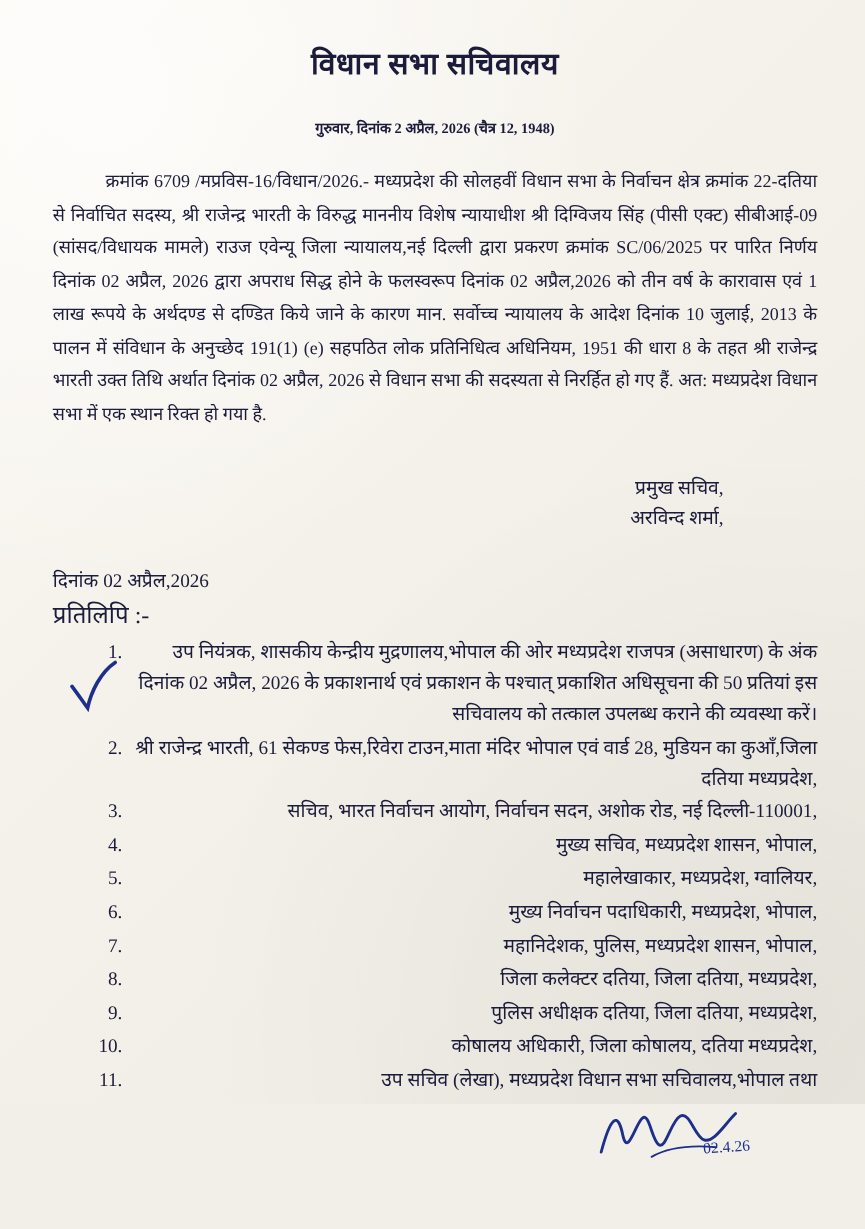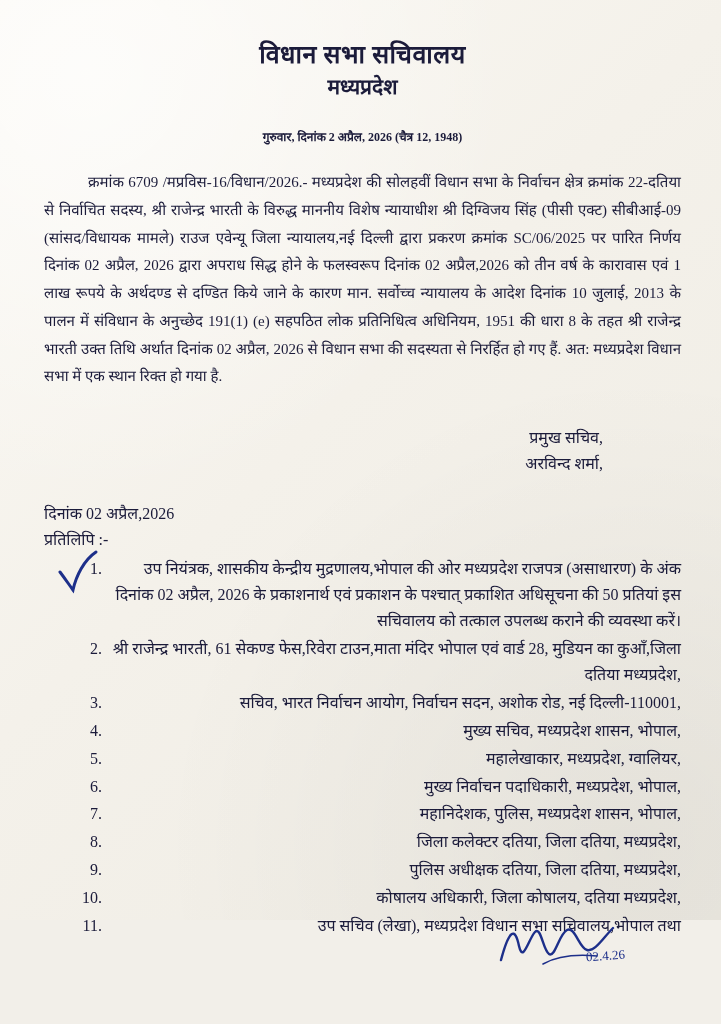--- a/index.html
+++ b/index.html
@@ -84,21 +84,21 @@
   }
   .endorse-left {
     white-space: nowrap;
   }
   .endorse-right {
     white-space: nowrap;
     padding-right: 36px;
   }
   .copy-to {
     margin-top: 4px;
-    font-size: 16px;
+    font-size: 20px;
   }
   ol.copy-list {
     margin: 6px 0 0 0;
     padding-left: 62px;
     font-size: 16px;
     line-height: 1.62;
   }
   ol.copy-list > li {
     margin-bottom: 2px;
     padding-left: 6px;
@@ -129,21 +129,20 @@
   }
 </style>
 </head>
 <body>
 
 <div class="page">
   <div class="content">
 
     <div class="title-block">
       <div class="doc-title">विधान सभा सचिवालय</div>
-      <div class="doc-subtitle">मध्यप्रदेश</div>
     </div>
 
     <div class="doc-date">गुरुवार, दिनांक 2 अप्रैल, 2026 (चैत्र 12, 1948)</div>
 
     <div class="body-para">क्रमांक 6709 /मप्रविस-16/विधान/2026.- मध्यप्रदेश की सोलहवीं विधान सभा के निर्वाचन क्षेत्र क्रमांक 22-दतिया से निर्वाचित सदस्य, श्री राजेन्द्र भारती के विरुद्ध माननीय विशेष न्यायाधीश श्री दिग्विजय सिंह (पीसी एक्ट) सीबीआई-09 (सांसद/विधायक मामले) राउज एवेन्यू जिला न्यायालय,नई दिल्ली द्वारा प्रकरण क्रमांक SC/06/2025 पर पारित निर्णय दिनांक 02 अप्रैल, 2026 द्वारा अपराध सिद्ध होने के फलस्वरूप दिनांक 02 अप्रैल,2026 को तीन वर्ष के कारावास एवं 1 लाख रूपये के अर्थदण्ड से दण्डित किये जाने के कारण मान. सर्वोच्च न्यायालय के आदेश दिनांक 10 जुलाई, 2013 के पालन में संविधान के अनुच्छेद 191(1) (e) सहपठित लोक प्रतिनिधित्व अधिनियम, 1951 की धारा 8 के तहत श्री राजेन्द्र भारती उक्त तिथि अर्थात दिनांक 02 अप्रैल, 2026 से विधान सभा की सदस्यता से निरर्हित हो गए हैं. अत: मध्यप्रदेश विधान सभा में एक स्थान रिक्त हो गया है.</div>
 
     <div class="signature-block">
       <span class="sig-line">प्रमुख सचिव,</span>
       <span class="sig-line">अरविन्द शर्मा,</span>
     </div>

